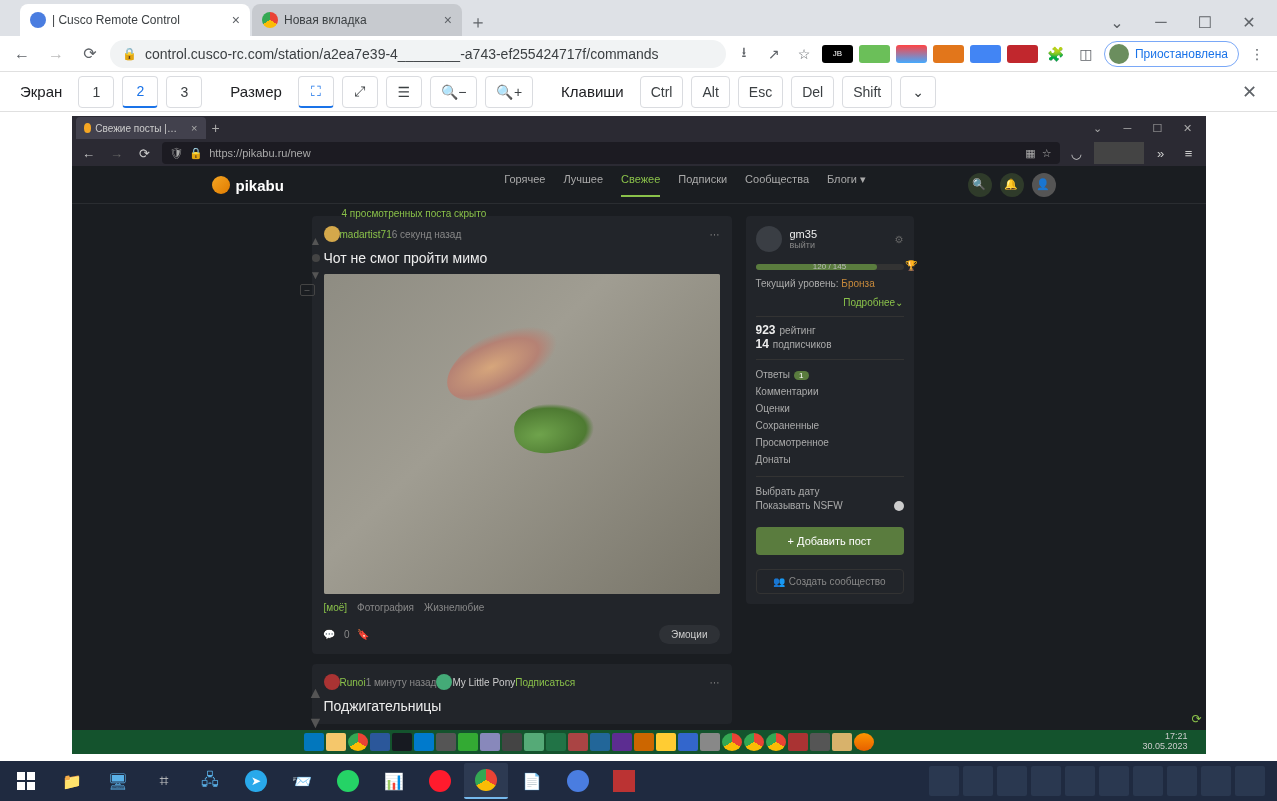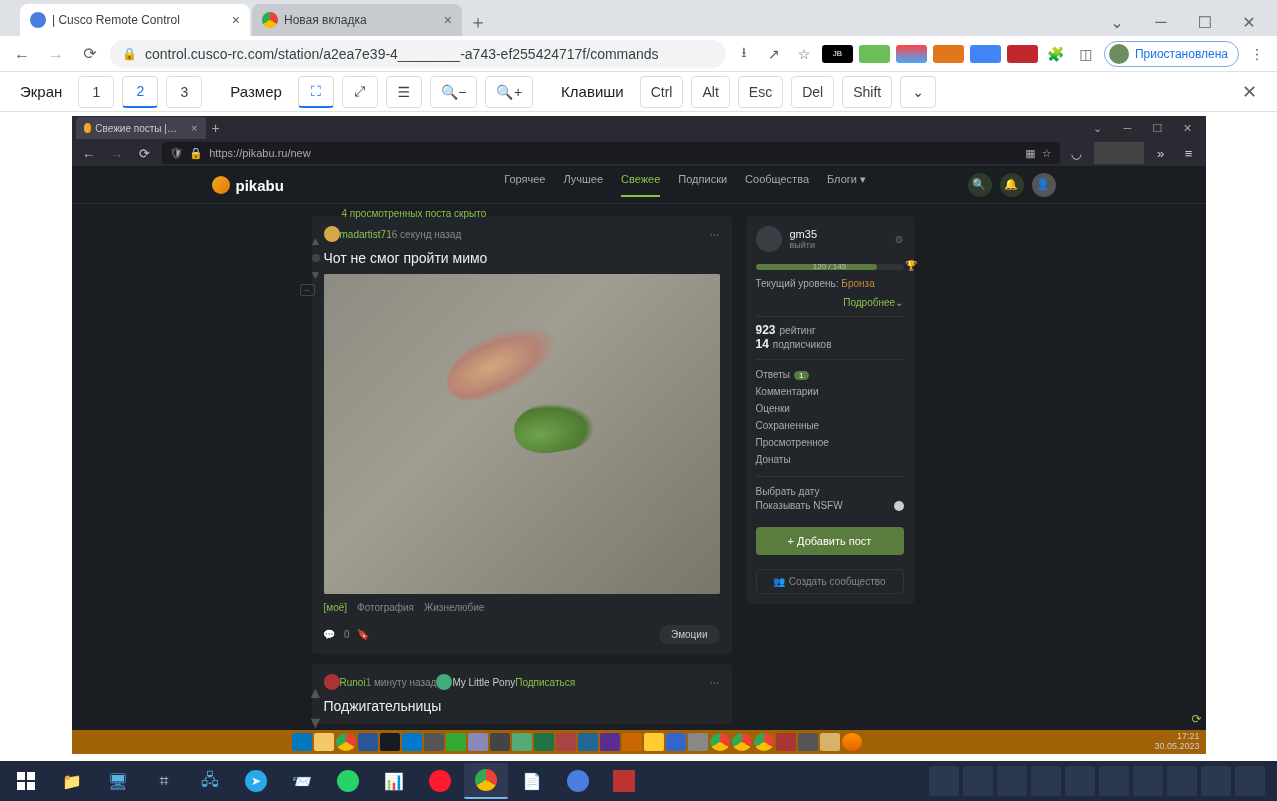--- a/index.html
+++ b/index.html
@@ -102,21 +102,21 @@
 .pk-side .stat { font-size: 10px; }
 .pk-side .stat b { color: #eee; font-size: 12px; font-weight: 600; margin-right: 4px; }
 .pk-side .menu a { display: block; color: #aaa; padding: 3px 0; font-size: 10px; }
 .pk-side .menu a .bdg { background: #5a7c3e; color: #fff; border-radius: 8px; padding: 0 5px; font-size: 8px; margin-left: 4px; }
 .pk-side .nsfw { display: flex; justify-content: space-between; align-items: center; }
 .pk-side .tgl { width: 10px; height: 10px; border-radius: 50%; background: #ccc; }
 .pk-addpost { margin-top: 8px; background: #5a7c3e; color: #fff; border-radius: 4px; padding: 8px; text-align: center; font-size: 11px; }
 .pk-community { margin-top: 6px; text-align: center; color: #888; font-size: 10px; padding: 6px; border: 1px solid #333; border-radius: 4px; }
 
 
-.remote-taskbar { height: 24px; background: #a16207; display: flex; align-items: center; padding: 0 0; gap: 2px; position: absolute; bottom: 0; left: 0; right: 0; }
+.remote-taskbar { height: 24px; background: #14532d; display: flex; align-items: center; padding: 0 12px; gap: 2px; position: absolute; bottom: 0; left: 0; right: 0; }
 .rt-icons { display: flex; gap: 2px; margin-left: 220px; }
 .rt-icon { width: 20px; height: 18px; border-radius: 2px; }
 .rt-clock { margin-left: auto; color: #ccc; font-size: 9px; text-align: right; padding-right: 6px; line-height: 1.1; }
 .rt-speed { position: absolute; right: 4px; bottom: 28px; color: #8ac14a; font-size: 12px; }
 
 
 .host-taskbar { height: 40px; background: #1f2a40; display: flex; align-items: center; padding: 0 4px; gap: 2px; }
 .ht-icon { width: 44px; height: 36px; display: flex; align-items: center; justify-content: center; border-radius: 2px; }
 .ht-icon.active { background: #2d3a52; border-bottom: 2px solid #76b9ed; }
 .host-tray { margin-left: auto; display: flex; gap: 4px; padding-right: 8px; }

